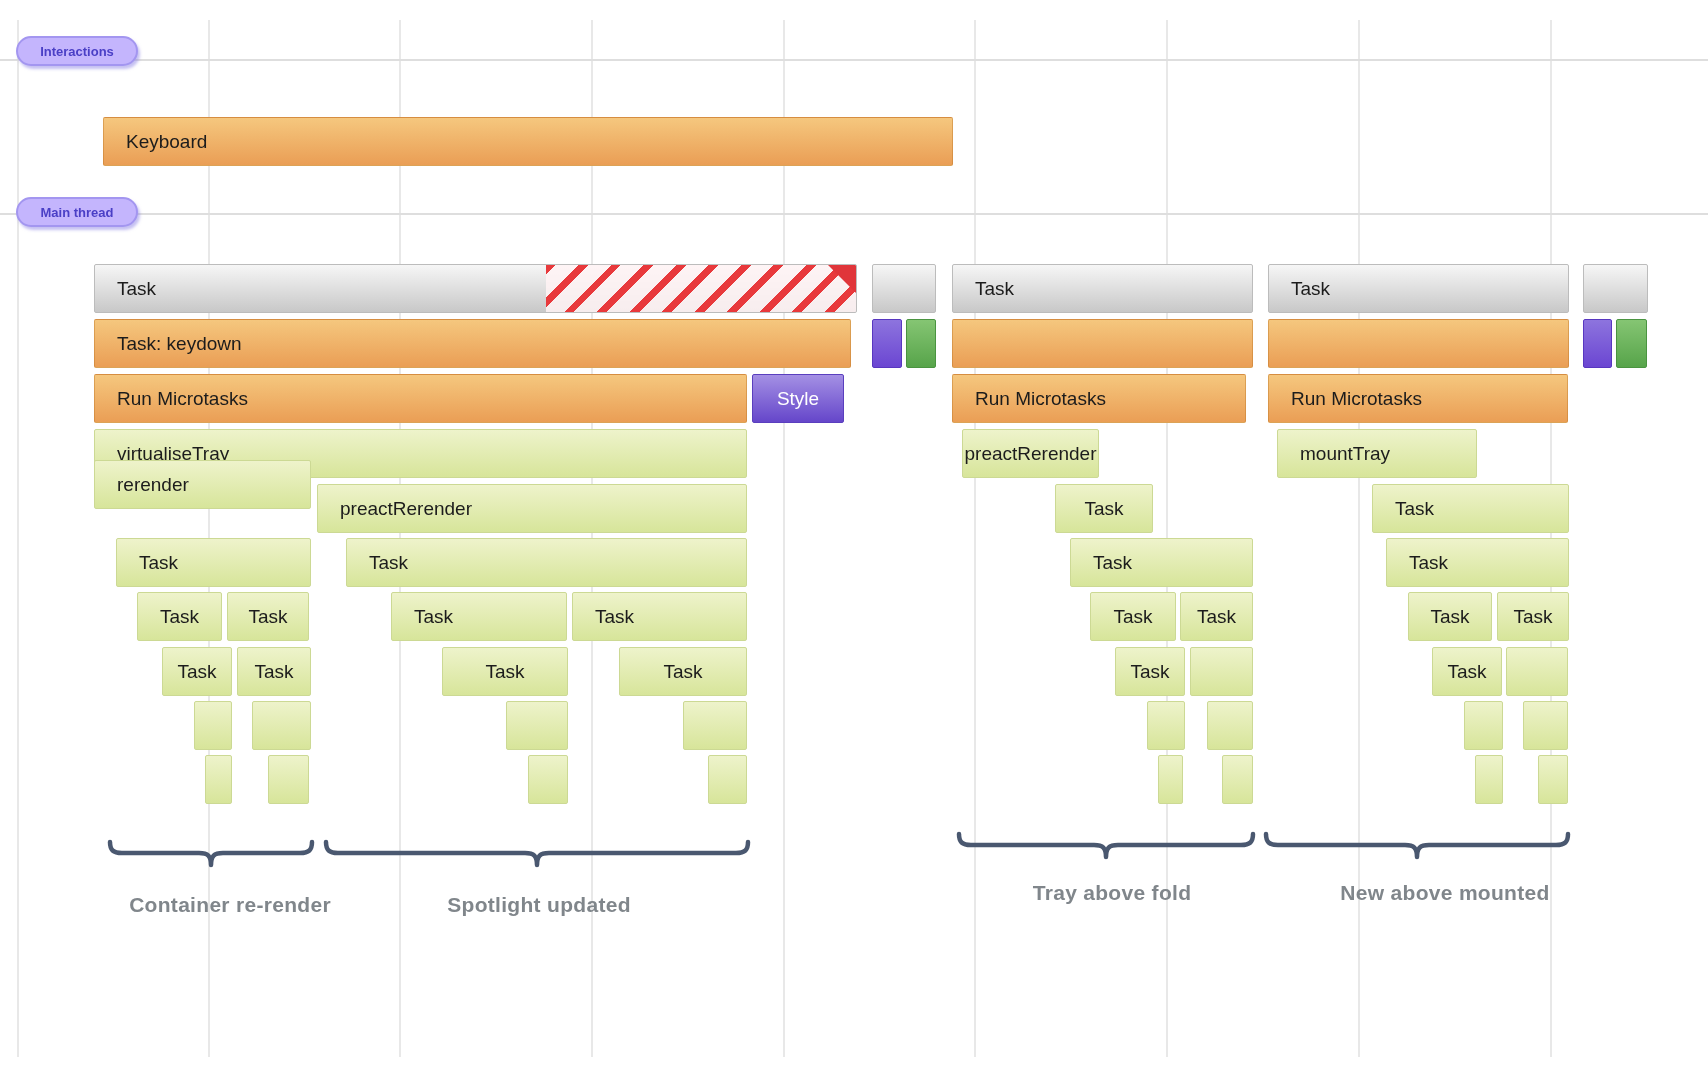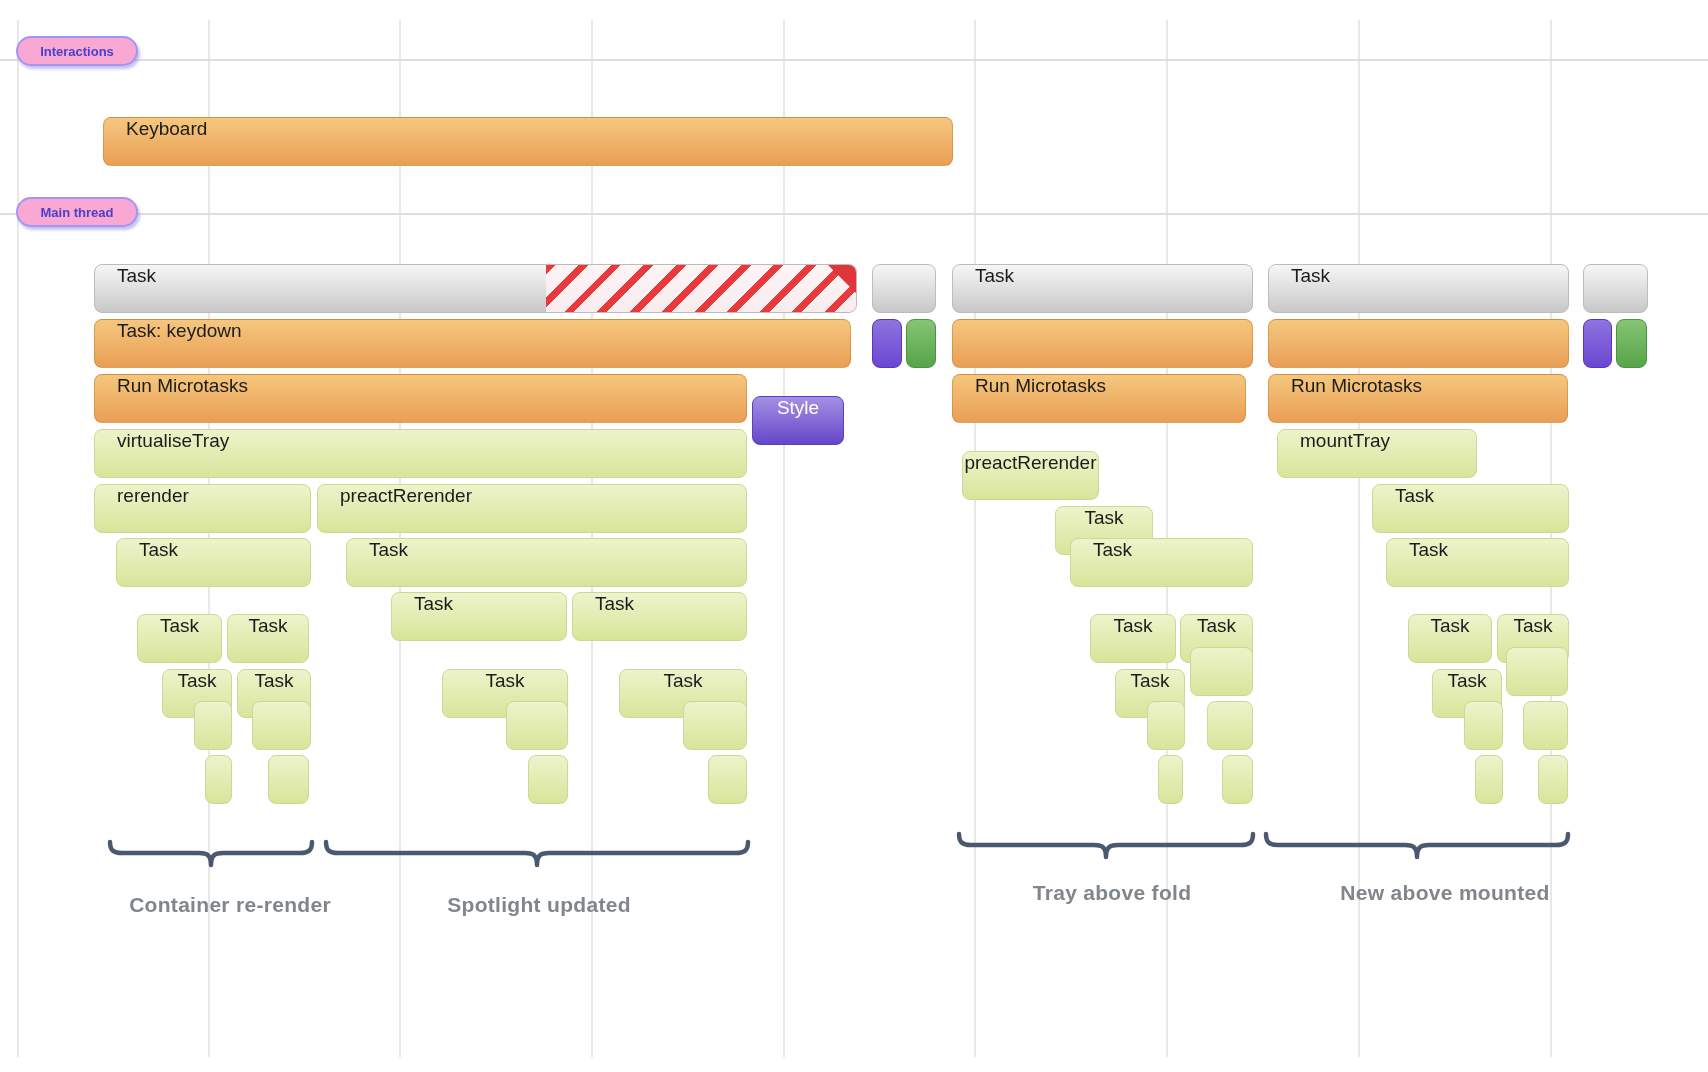--- a/index.html
+++ b/index.html
@@ -4,33 +4,33 @@
 <style>
   html,body{margin:0;padding:0;}
   body{
     width:1708px;height:1072px;position:relative;overflow:hidden;
     background:#ffffff;font-family:"Liberation Sans",sans-serif;
   }
   .gridline-v{position:absolute;width:2px;top:20px;height:1037px;background:#e8e8e8;}
   .gridline-h{position:absolute;height:2px;left:0;width:1708px;background:#dedede;}
   .pill{
     position:absolute;box-sizing:border-box;height:30px;width:122px;
-    background:#f9a8d4;border:2px solid #a396f0;border-radius:15px;
+    background:#c4b5fd;border:2px solid #a396f0;border-radius:15px;
     color:#4a3fc6;font-size:13px;font-weight:700;
     display:flex;align-items:center;justify-content:center;
     box-shadow:2px 3px 3px rgba(140,130,230,.5);
     z-index:3;
   }
   .bar{
-    position:absolute;box-sizing:border-box;height:49px;border-radius:8px;
-    display:flex;align-items:flex-start;overflow:hidden;
+    position:absolute;box-sizing:border-box;height:49px;border-radius:2px;
+    display:flex;align-items:center;overflow:hidden;
     font-size:19px;color:#1c1c1c;white-space:nowrap;z-index:2;
   }
   .bar .lbl{padding-left:22px;position:relative;z-index:2;}
-  .bar.center{justify-content:center;margin-top:22px;}
+  .bar.center{justify-content:center;}
   .bar.center .lbl{padding-left:0;}
   .bar.gray{background:linear-gradient(#f6f6f6,#c8c8c8);border:1px solid #bcbcbc;}
   .bar.orange{background:linear-gradient(#f5c77e,#ea9e55);border:1px solid rgba(190,120,40,.45);}
   .bar.green{background:linear-gradient(#eef3cb,#d7e59a);border:1px solid #ccd994;}
   .bar.purple{background:linear-gradient(#a490e4,#6546ca);border:1px solid #5a3fbe;color:#ffffff;}
   .bar.minipurple{background:linear-gradient(#8d74de,#6b46d2);border:1px solid #5837c0;}
   .bar.minigreen{background:linear-gradient(#85c573,#57a44a);border:1px solid #4a9440;}
   .hatch{
     position:absolute;top:0;bottom:0;right:0;z-index:1;
     background-color:rgba(255,243,245,.85);
@@ -86,21 +86,21 @@
     </div>
     <div class="bar orange" style="left: 94px; top: 374px; width: 653px; height: 49px;">
       <span class="lbl">Run Microtasks</span>
     </div>
     <div class="bar purple center" style="left: 752px; top: 374px; width: 92px; height: 49px;">
       <span class="lbl">Style</span>
     </div>
     <div class="bar green" style="left: 94px; top: 429px; width: 653px; height: 49px;">
       <span class="lbl">virtualiseTray</span>
     </div>
-    <div class="bar green" style="left: 94px; top: 484px; width: 217px; height: 49px;">
+    <div class="bar green" style="left: 94px; top: 460px; width: 217px; height: 49px;">
       <span class="lbl">rerender</span>
     </div>
     <div class="bar green" style="left: 317px; top: 484px; width: 430px; height: 49px;">
       <span class="lbl">preactRerender</span>
     </div>
     <div class="bar green" style="left: 116px; top: 538px; width: 195px; height: 49px;">
       <span class="lbl">Task</span>
     </div>
     <div class="bar green" style="left: 346px; top: 538px; width: 401px; height: 49px;">
       <span class="lbl">Task</span>

